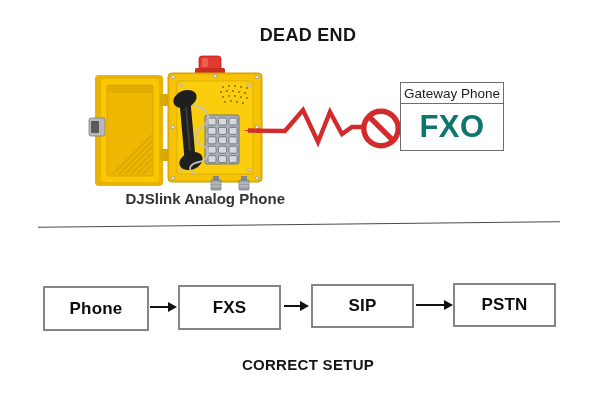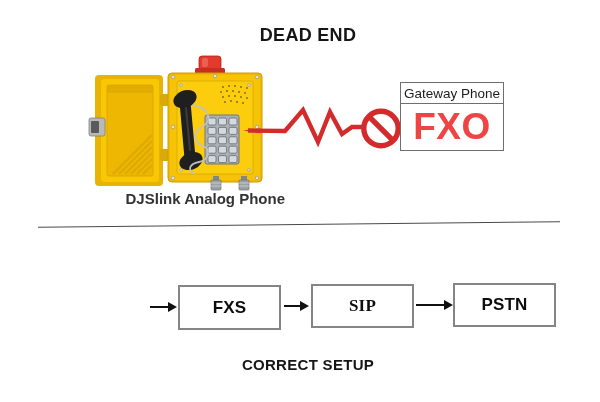--- a/index.html
+++ b/index.html
@@ -26,38 +26,38 @@
     position:absolute; left:400px; top:82px; width:104px; height:69px;
     border:1.5px solid #6e6e6e; box-sizing:border-box; background:#ffffff;
   }
   #gateway-header {
     height:21px; border-bottom:1.5px solid #6e6e6e; box-sizing:border-box;
     display:flex; align-items:center; justify-content:center;
     font-size:13.5px; color:#1c1c1c;
   }
   #gateway-port {
     height:46px; display:flex; align-items:center; justify-content:center;
-    font-size:37px; font-weight:bold; letter-spacing:0.5px; color:#ef4444;
+    font-size:31px; font-weight:bold; letter-spacing:0.5px; color:#0f766e;
   }
 
   
   #divider {
     position:absolute; left:38px; top:224px; width:522px; height:0;
     border-top:1.4px solid #4a4a4a; transform:rotate(-0.6deg);
   }
 
   
   .flow-node {
     position:absolute; box-sizing:border-box; background:#ffffff;
     border:2px solid #858585; display:flex; align-items:center; justify-content:center;
     font-weight:bold; font-size:17px; color:#0d0d0d; letter-spacing:0.2px;
   }
   #node-phone { left:43px;  top:286px; width:106px; height:45px; }
   #node-fxs   { left:178px; top:285px; width:103px; height:45px; }
-  #node-sip   { left:311px; top:284px; width:103px; height:44px;font-family:Liberation Serif, serif; }
+  #node-sip   { left:311px; top:284px; width:103px; height:44px; }
   #node-pstn  { left:453px; top:283px; width:103px; height:44px; }
 
   
   .arrow { position:absolute; height:0; border-top:2.5px solid #111111; }
   .arrow::after {
     content:""; position:absolute; right:-9px; top:-6.4px;
     border-left:9px solid #111111; border-top:5px solid transparent; border-bottom:5px solid transparent;
   }
   #arrow-1 { left:150px; top:306px; width:18px; }
   #arrow-2 { left:284px; top:305px; width:16px; }
@@ -199,20 +199,23 @@
     </g>
   </svg>
 
   <div id="gateway-box">
     <div id="gateway-header">Gateway Phone</div>
     <div id="gateway-port">FXO</div>
   </div>
 
   <div id="divider"></div>
 
+  <div class="flow-node" id="node-phone">
+    <span>Phone</span>
+  </div>
   <div class="arrow" id="arrow-1"></div>
   <div class="flow-node" id="node-fxs">
     <span>FXS</span>
   </div>
   <div class="arrow" id="arrow-2"></div>
   <div class="flow-node" id="node-sip">
     <span>SIP</span>
   </div>
   <div class="arrow" id="arrow-3"></div>
   <div class="flow-node" id="node-pstn">

